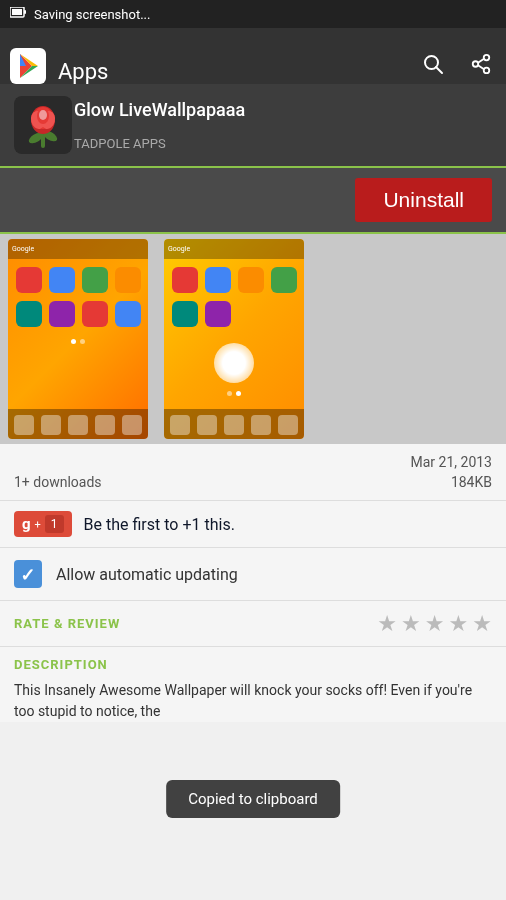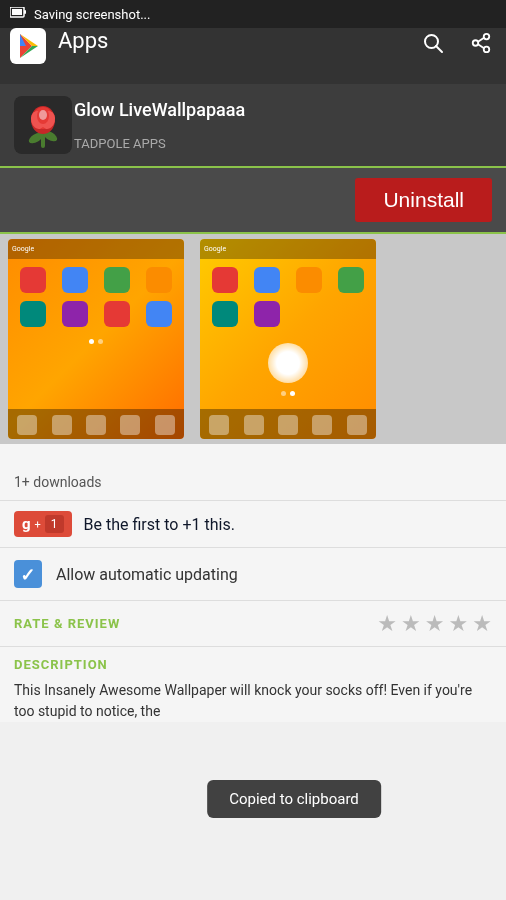--- a/index.html
+++ b/index.html
@@ -21,21 +21,21 @@
       display: flex;
       align-items: center;
       gap: 8px;
       height: 28px;
     }
 
     
     .top-bar {
       background: #333;
       display: flex;
-      align-items: flex-start;
+      align-items: flex-end;
       padding: 0 10px;
       height: 56px;
       color: #fff;
     }
     .top-bar-logo {
       width: 36px;
       height: 36px;
       margin-right: 12px;
       flex-shrink: 0;
     }
@@ -119,21 +119,21 @@
     .screenshots-area {
       background: #c8c8c8;
       height: 210px;
       display: flex;
       align-items: center;
       padding: 0;
       overflow: hidden;
       position: relative;
     }
     .screenshot-frame {
-      width: 176px;
+      width: 140px;
       height: 200px;
       background: #fff;
       margin: 5px 8px;
       border-radius: 4px;
       overflow: hidden;
       flex-shrink: 0;
       position: relative;
       text-align: right;
     }
     .screenshot-inner {
@@ -338,21 +338,20 @@
       left: 50%;
       transform: translateX(-50%);
       background: rgba(50,50,50,0.92);
       color: #fff;
       padding: 10px 22px;
       border-radius: 6px;
       font-size: 15px;
       white-space: nowrap;
       z-index: 100;
       top: 780px;
-      margin-left: 41px;
     }
 
     
     .description-section {
       background: #f5f5f5;
       padding: 10px 14px 0;
     }
     .description-title {
       color: #8bc34a;
       font-size: 13px;
@@ -502,20 +501,24 @@
         <div class="bottom-icon"></div>
         <div class="bottom-icon"></div>
         <div class="bottom-icon"></div>
       </div>
     </div>
   </div>
 </div>
 
 <div class="info-row">
   <div class="info-downloads">1+ downloads</div>
+  <div class="info-right">
+    <div class="info-date">Mar 21, 2013</div>
+    <div class="info-size">184KB</div>
+  </div>
 </div>
 
 <div class="gplus-row">
   <div class="gplus-badge">
     <span class="gplus-g">g</span>
     <span class="gplus-plus">+</span>
     <span class="gplus-one">1</span>
   </div>
   <span class="gplus-text">Be the first to +1 this.</span>
 </div>

